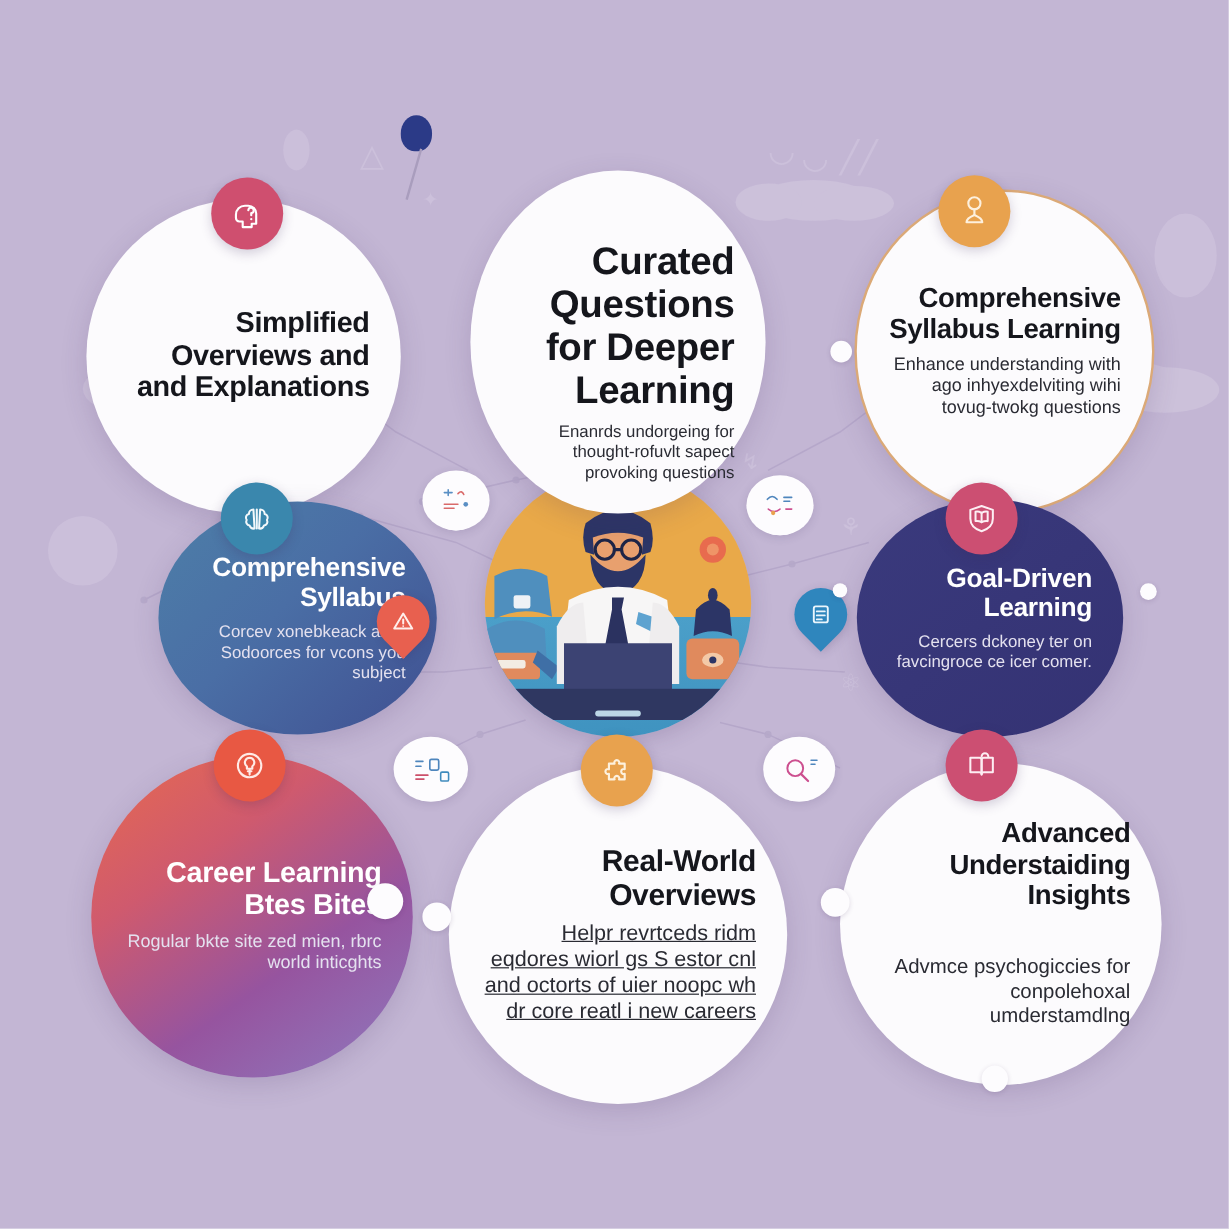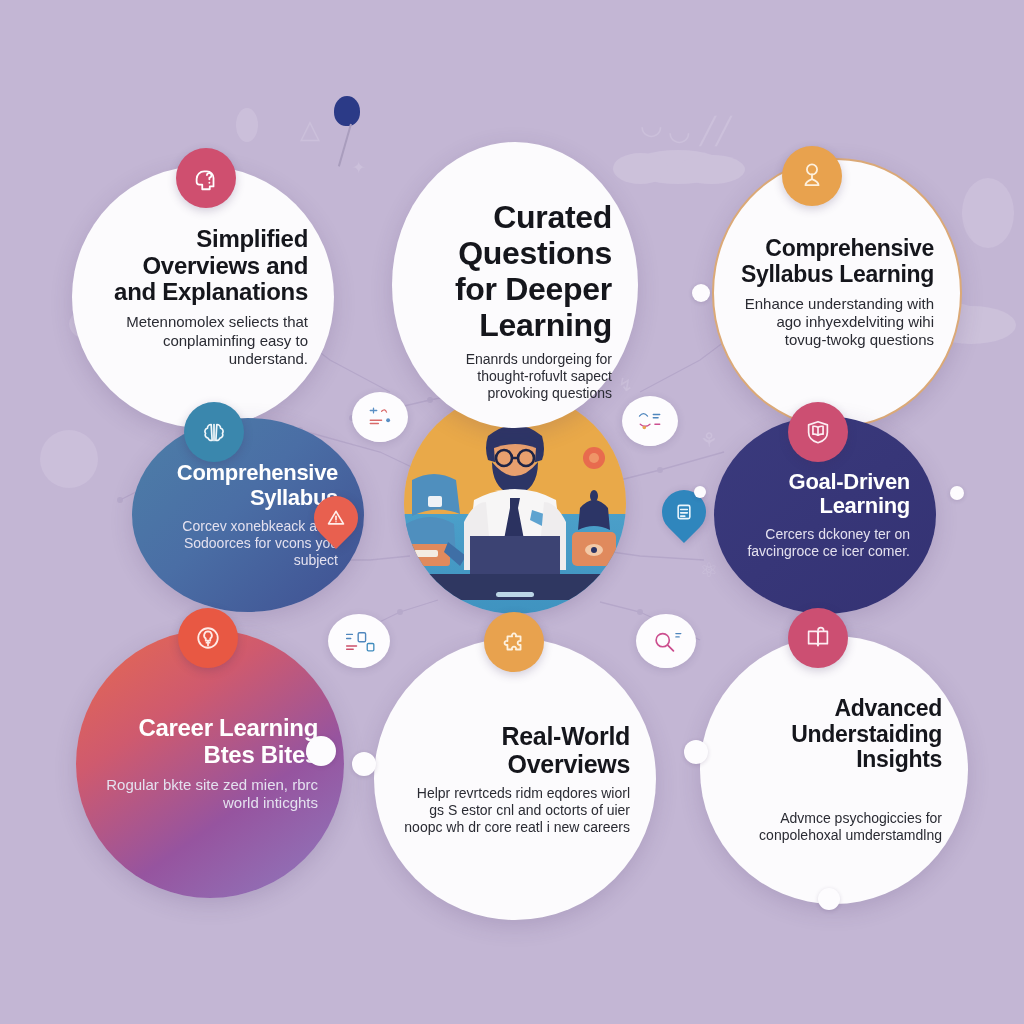--- a/index.html
+++ b/index.html
@@ -127,23 +127,23 @@
   #c-curated      .c-desc  { font-size: 14px; }
   #c-syllabus-top .c-title { font-size: 23px; }
   #c-syllabus-top .c-desc  { font-size: 15px; }
   #c-syllabus-mid .c-title { font-size: 22px; }
   #c-syllabus-mid .c-desc  { font-size: 14px; }
   #c-goal         .c-title { font-size: 22px; }
   #c-goal         .c-desc  { font-size: 14px; }
   #c-career       .c-title { font-size: 24px; }
   #c-career       .c-desc  { font-size: 15px; }
   #c-realworld    .c-title { font-size: 25px; }
-  #c-realworld    .c-desc  { font-size: 14px; }
+  #c-realworld    .c-desc  { font-size: 18px; text-decoration: underline; }
   #c-advanced     .c-title { font-size: 23px; }
-  #c-advanced     .c-desc  { font-size: 14px; margin-top: 37px; }
+  #c-advanced     .c-desc  { font-size: 17px; margin-top: 37px; }
 
   
   .badge {
     position: absolute;
     width: 60px; height: 60px;
     border-radius: 50%;
     display: flex;
     align-items: center;
     justify-content: center;
     box-shadow: 0 3px 10px rgba(60,40,90,.22);
@@ -301,21 +301,20 @@
 
       <g>
         <rect x="0" y="182" width="222" height="26" fill="#2f3761"></rect>
         <rect x="92" y="200" width="38" height="5" rx="2.5" fill="#bcd6e6"></rect>
       </g>
     </svg>
   </div>
 
   <div class="circle light" id="c-simplified">
     <div class="c-title">Simplified Overviews and and Explanations</div>
-    <div class="c-desc">Metennomolex seliects that conplaminfing easy to understand.</div>
   </div>
 
   <div class="circle light" id="c-curated">
     <div class="c-title">Curated Questions for Deeper Learning</div>
     <div class="c-desc">Enanrds undorgeing for thought-rofuvlt sapect provoking questions</div>
   </div>
 
   <div class="circle light" id="c-syllabus-top">
     <div class="c-title">Comprehensive Syllabus Learning</div>
     <div class="c-desc">Enhance understanding with ago inhyexdelviting wihi tovug-twokg questions</div>

